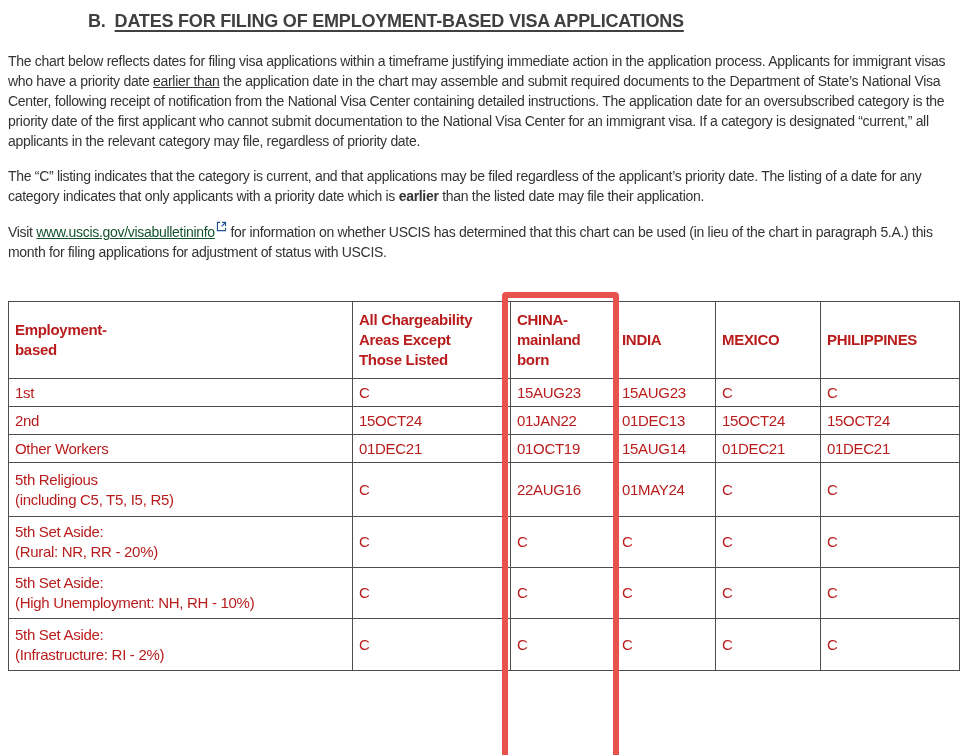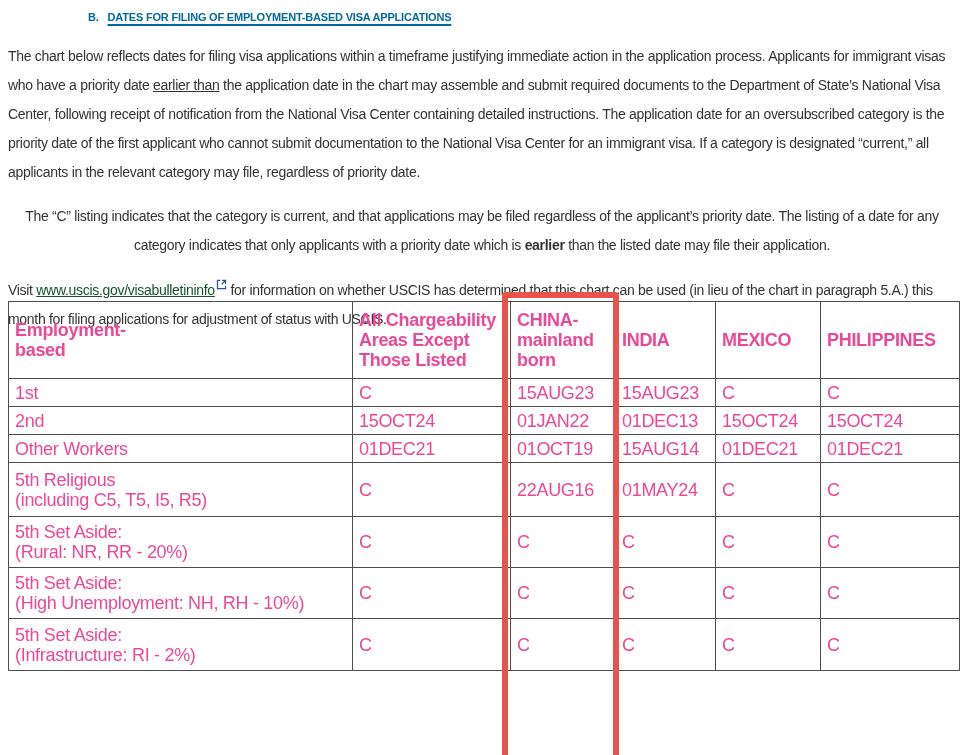--- a/index.html
+++ b/index.html
@@ -1,34 +1,34 @@
 <!DOCTYPE html>
 <html><head>
 <meta charset="utf-8">
 <style>
   html,body{margin:0;padding:0;background:#ffffff;}
   body{width:966px;height:755px;overflow:hidden;
        font-family:"Liberation Sans",sans-serif;}
   .doc{position:relative;width:966px;height:755px;color:#333;}
   .textblock{padding:0 10px 0 8px;}
-  .heading{font-weight:bold;font-size:11px;color:#0369a1;
+  .heading{font-weight:bold;font-size:18px;color:#404040;
            margin:11px 0 0 80px;letter-spacing:-0.2px;}
   .heading .ht{text-decoration:underline;text-decoration-thickness:1.5px;
                text-underline-offset:3px;margin-left:9px;}
-  p{margin:0;font-size:14px;line-height:29px;letter-spacing:-0.3px;color:#333;}
+  p{margin:0;font-size:14px;line-height:20px;letter-spacing:-0.3px;color:#333;}
   #p1{margin-top:19px;}
-  #p2{margin-top:15px;text-align:center;}
+  #p2{margin-top:15px;}
   #p3{margin-top:16px;}
   .u{text-decoration:underline;}
   .b{font-weight:bold;}
   a.link{color:#14532d;text-decoration:underline;cursor:pointer;}
   .ext{display:inline-block;position:relative;top:-5px;margin-left:1px;color:#205493;}
   .ext svg{display:block;}
   table{position:absolute;top:290px;left:8px;width:951px;border-collapse:collapse;
-         table-layout:fixed;font-size:18px;color:#ec4899;letter-spacing:-0.3px;}
+         table-layout:fixed;font-size:15px;color:#b91c1c;letter-spacing:-0.3px;}
   th,td{border:1px solid #4d4d4d;padding:2px 6px;vertical-align:middle;
         text-align:left;white-space:pre-line;line-height:20px;overflow:hidden;}
   th{font-weight:bold;}
   tr.hd{height:77px;}
   tr.s{height:28px;margin-top:25px;}
   tr.m1{height:54px;}
   tr.m{height:51px;}
   tr.mlast{height:52px;}
   .redbox{position:absolute;left:502px;top:281px;width:117px;height:469px;
           box-sizing:border-box;border:6px solid #e8534e;border-radius:4px;

